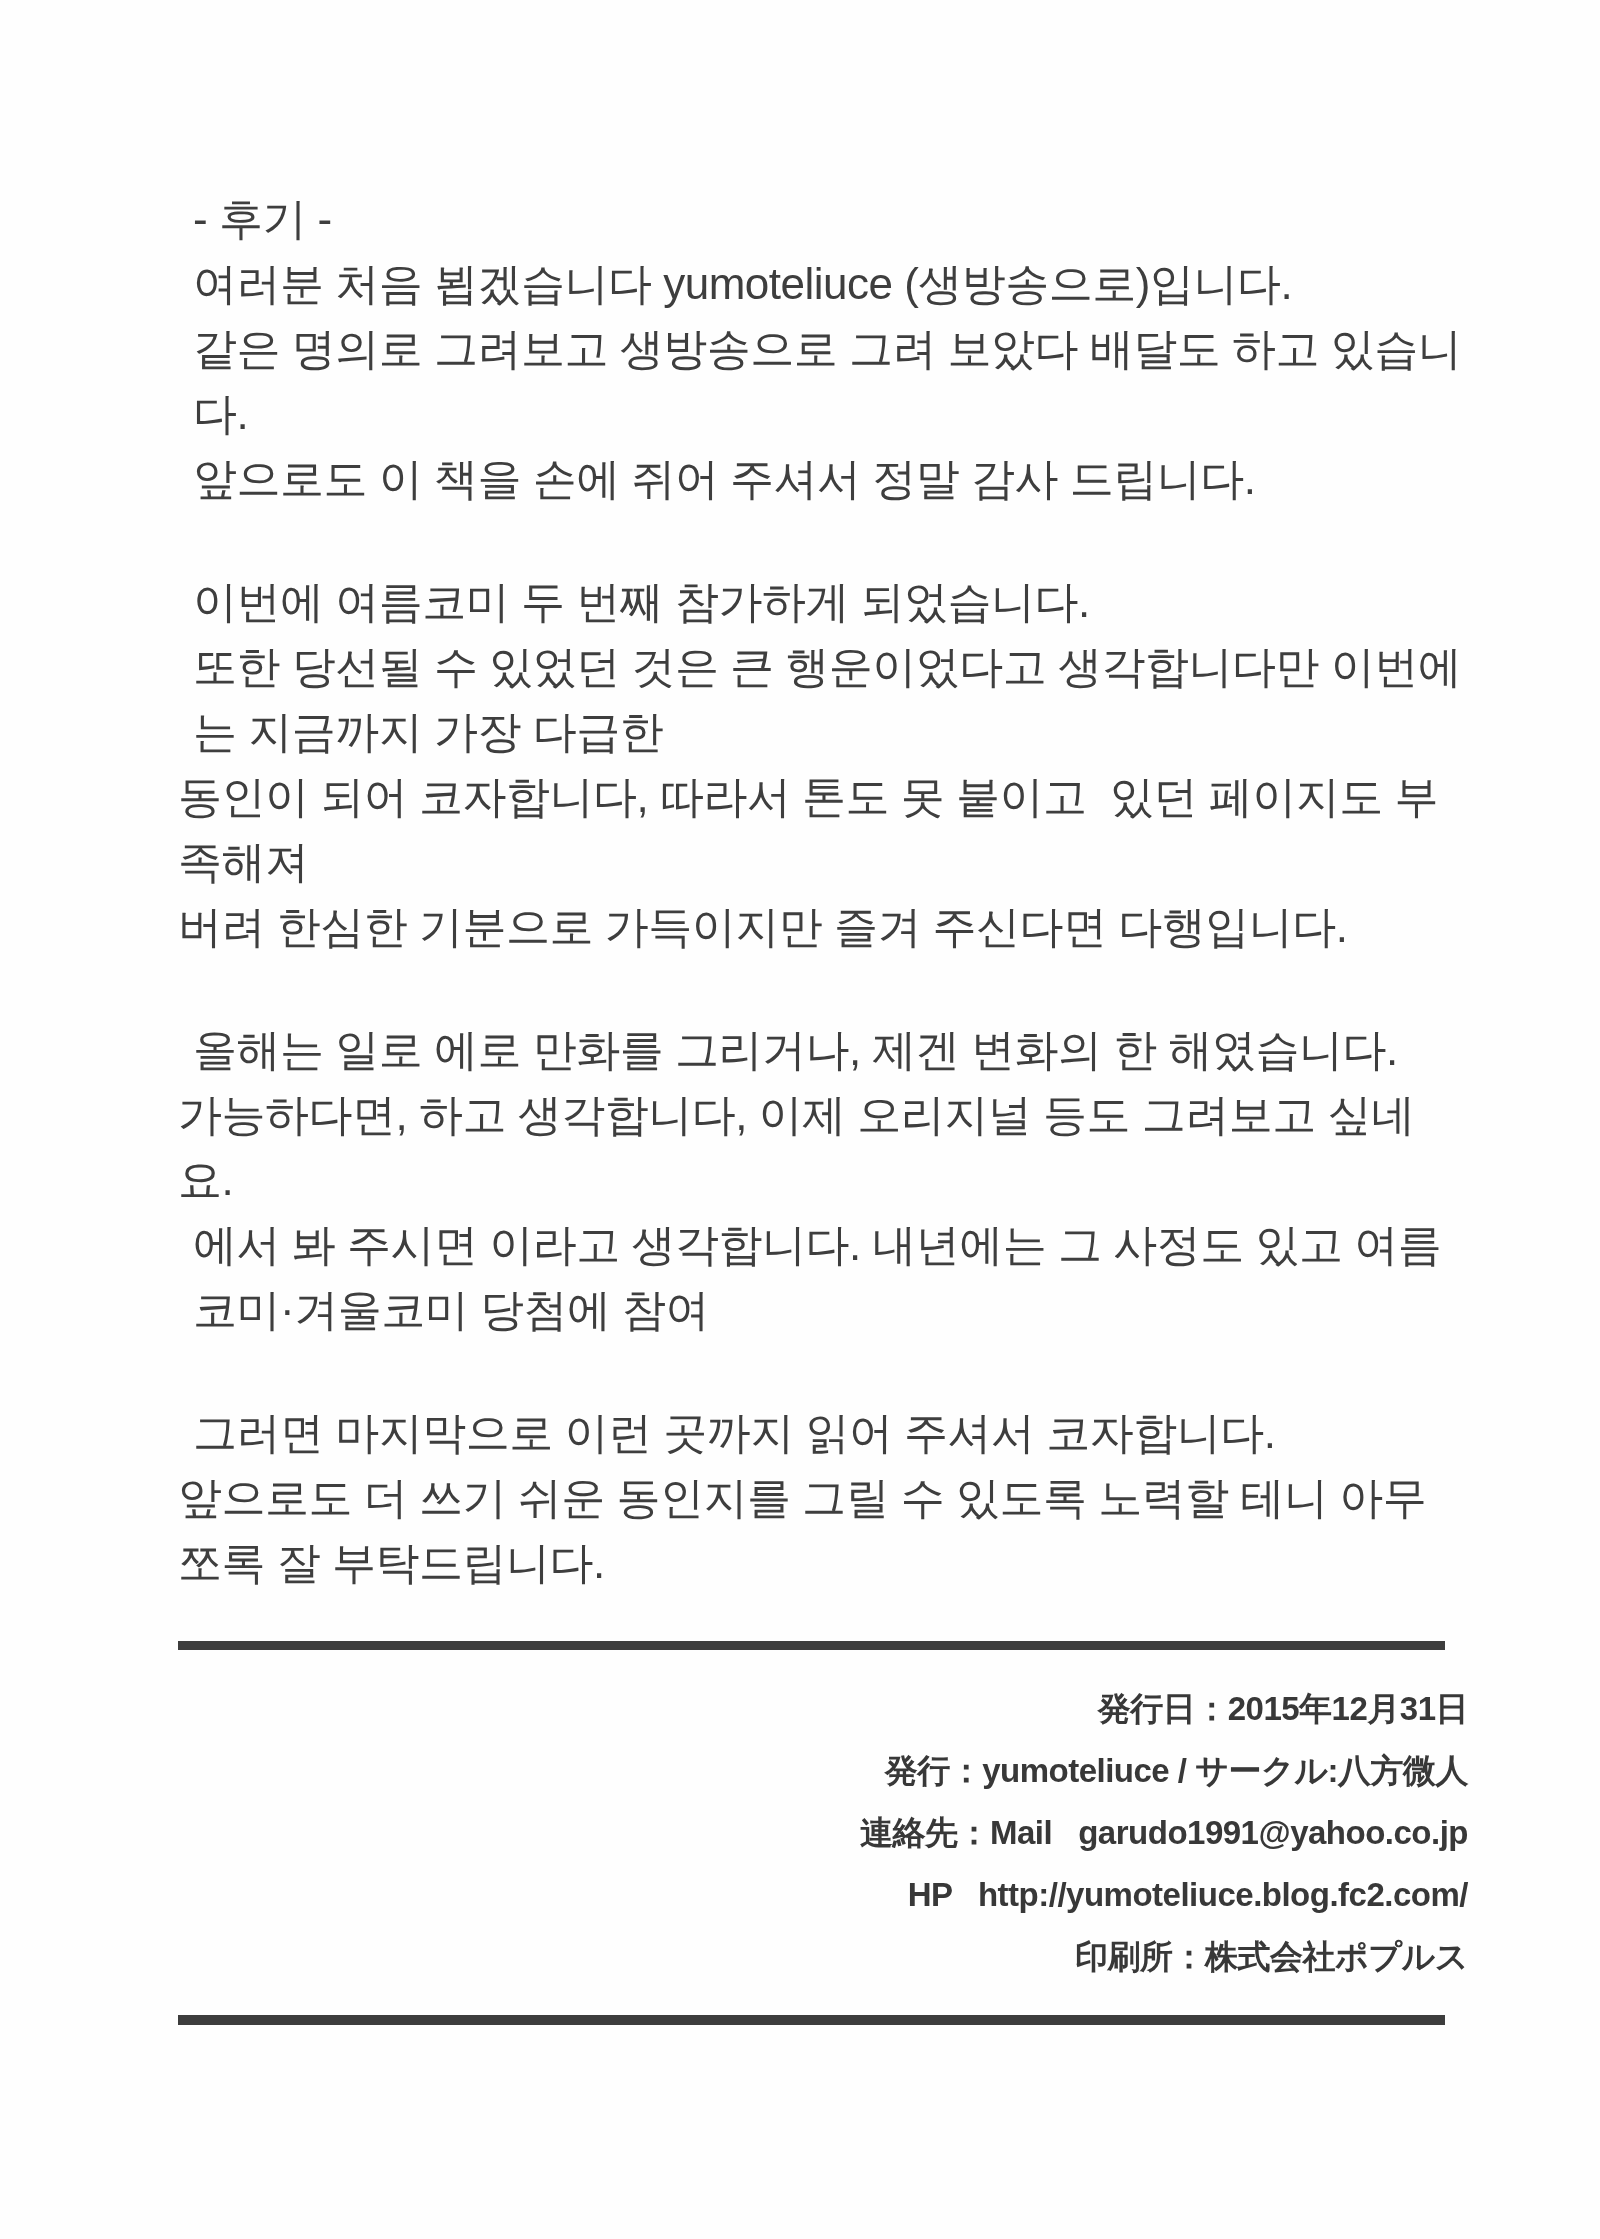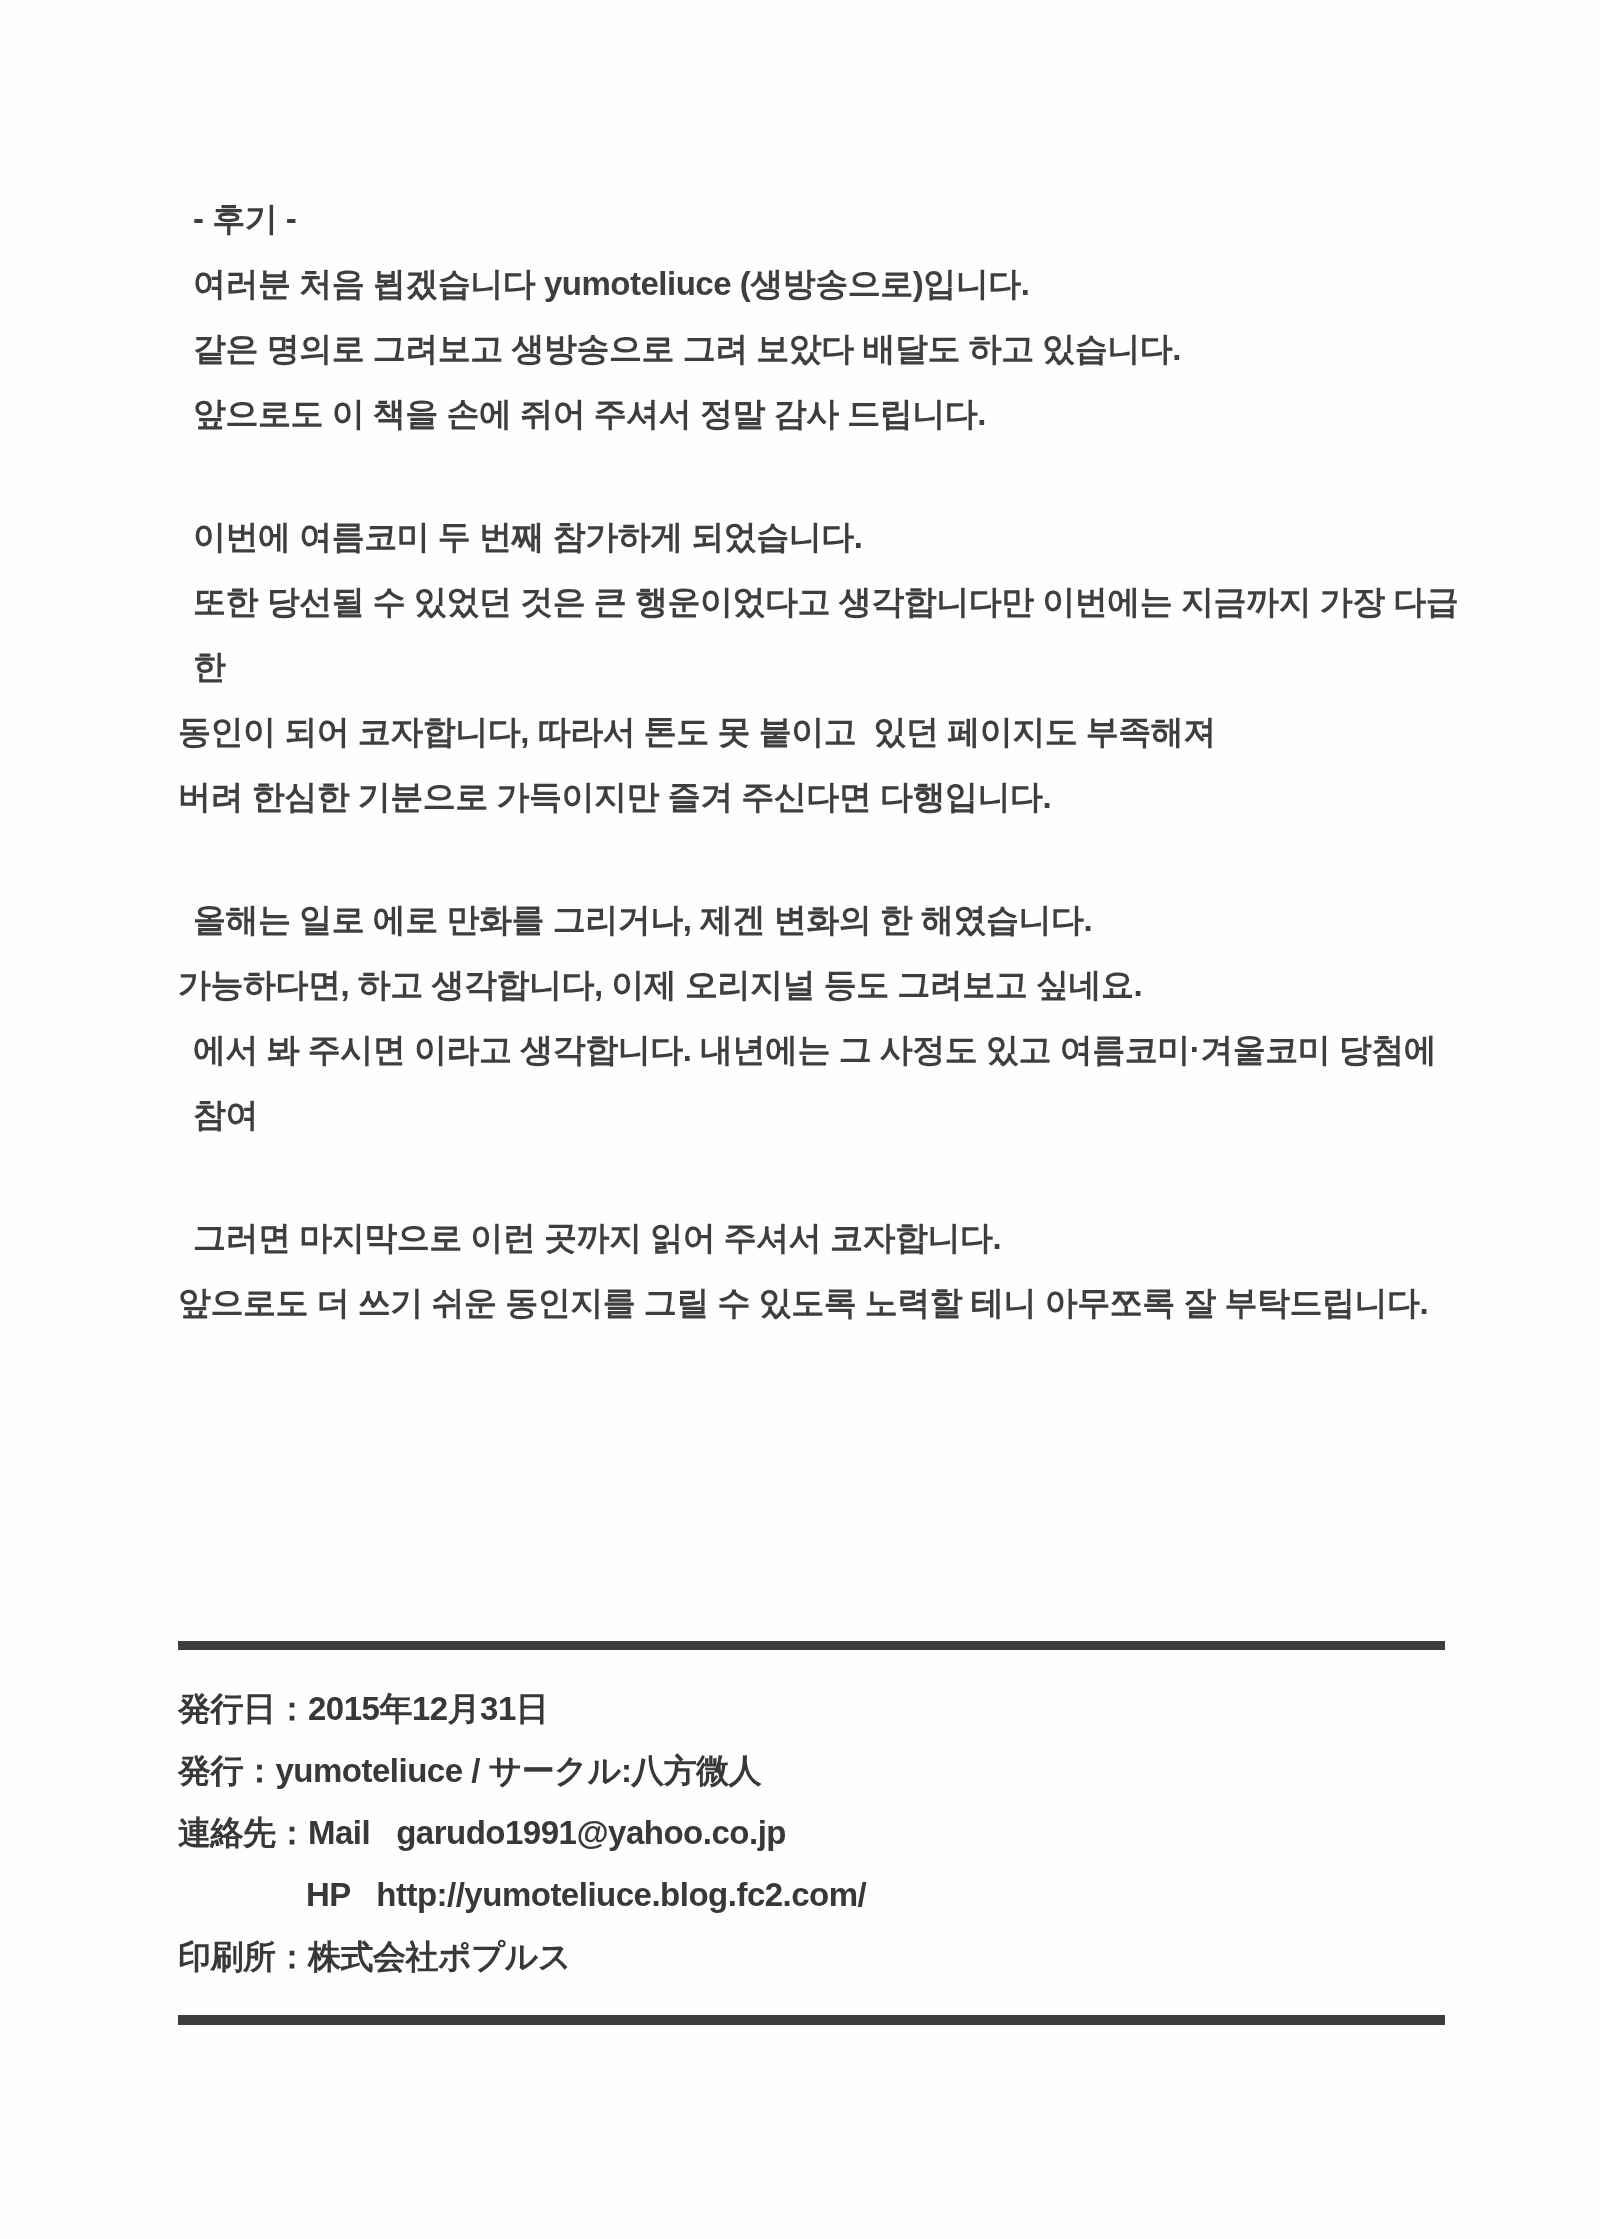--- a/index.html
+++ b/index.html
@@ -21,23 +21,23 @@
     position: absolute;
     top: 186px;
     left: 178px;
     width: 1290px;
   }
   .para {
     margin: 0 0 58px 0;
     padding: 0;
   }
   .line {
-    font-size: 33px;
+    font-size: 44px;
     line-height: 65px;
-    font-weight: 700;
+    font-weight: 400;
     letter-spacing: -0.5px;
     white-space: pre-wrap;
   }
   .indent {
     padding-left: 15px;
   }
   .rule {
     position: absolute;
     left: 178px;
     width: 1267px;
@@ -49,20 +49,21 @@
   }
   .rule-bottom {
     top: 2015px;
     height: 10px;
   }
   .colophon {
     position: absolute;
     top: 1678px;
     left: 178px;
     width: 1290px;
+    text-align: right;
   }
   .colophon .line {
     font-size: 33px;
     line-height: 62px;
     font-weight: 700;
     color: #383838;
   }
   .colophon .hp-line {
     padding-left: 128px;
   }

